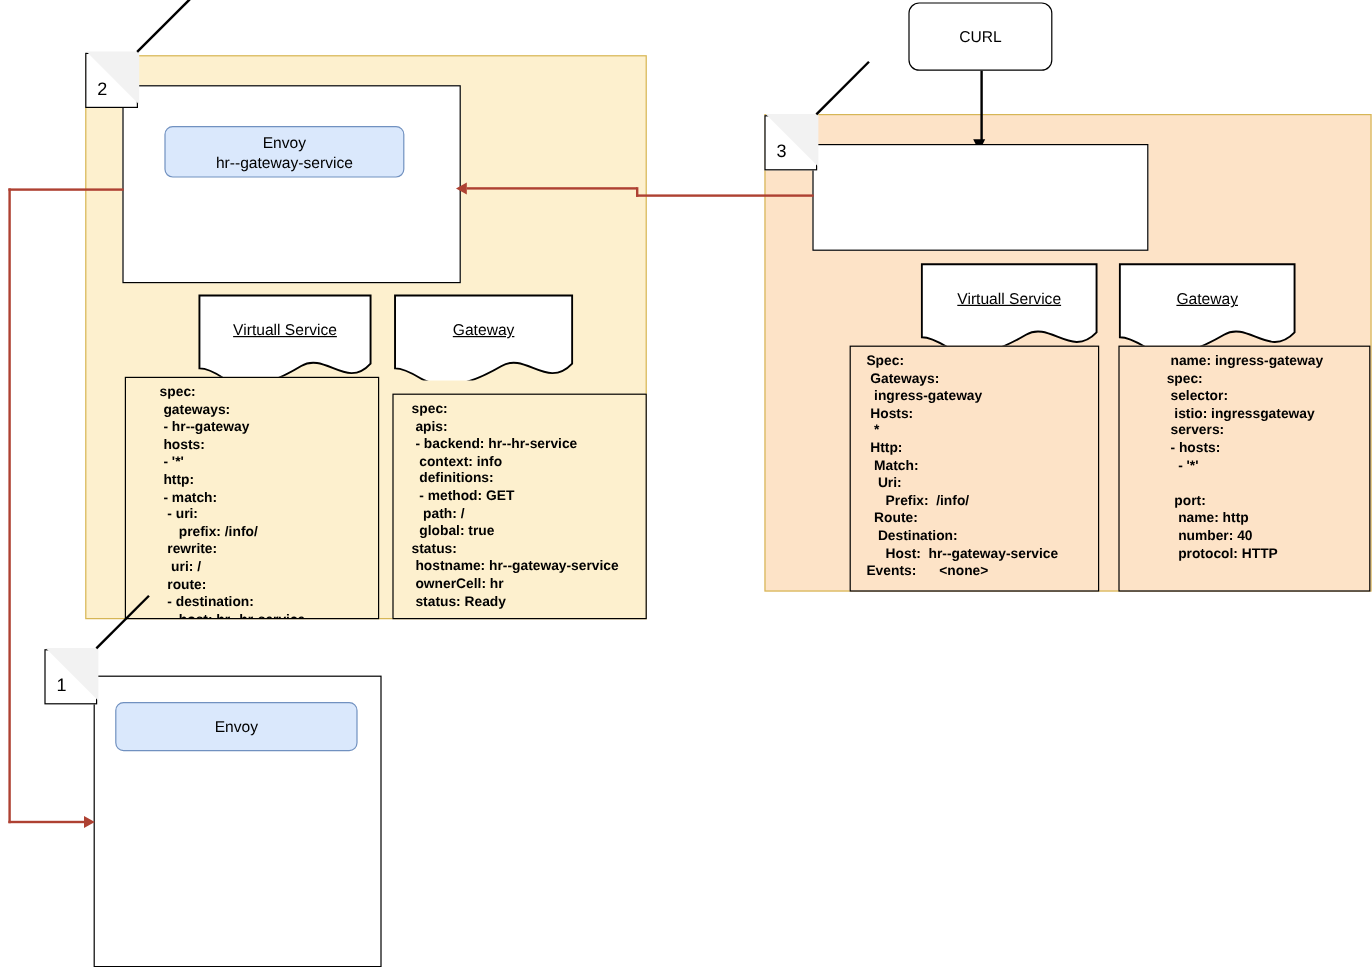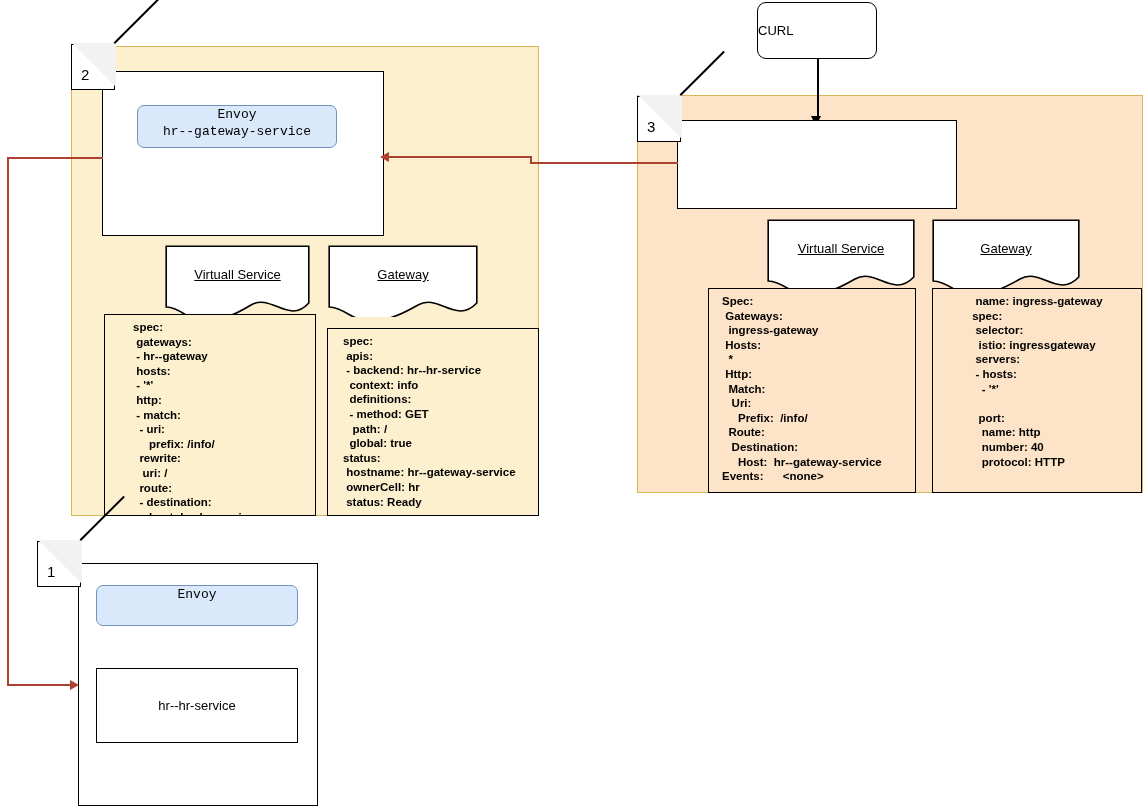--- a/index.html
+++ b/index.html
@@ -74,39 +74,38 @@
   }
 
   
   .bluebox {
     position: absolute;
     box-sizing: border-box;
     background: #dae8fc;
     border: 1.3px solid #7191c0;
     border-radius: 7px;
     display: flex;
-    align-items: flex-start;
+    align-items: center;
     justify-content: center;
     text-align: center;
     font-size: 13px;
     line-height: 17px;
     white-space: pre-line;
-    font-family: Liberation Mono, monospace;
   }
 
   
   .curlbox {
     position: absolute;
     box-sizing: border-box;
     background: #ffffff;
     border: 1.6px solid #000000;
     border-radius: 9px;
     display: flex;
     align-items: center;
-    justify-content: flex-start;
+    justify-content: center;
     font-size: 13px;
   }
 
   
   .labelbox {
     position: absolute;
     box-sizing: border-box;
     background: #ffffff;
     border: 1.6px solid #000000;
     display: flex;
@@ -300,23 +299,20 @@
     <div class="foldline"></div>
     <div class="num">2</div>
   </div>
 
   <div class="wbox" style="left:78px; top:563px; width:240px; height:243px;"></div>
 
   <div class="bluebox" style="left:96px; top:585px; width:202px; height:41px;">
     <span>Envoy</span>
   </div>
 
-  <div class="labelbox" style="left:96px; top:668px; width:202px; height:75px;">
-    <span>hr--hr-service</span>
-  </div>
 
   <div class="tab" style="left:37px; top:541px;">
     <div class="fold"></div>
     <div class="foldline"></div>
     <div class="num">1</div>
   </div>
 
   <div class="redline" style="left:530px; top:162px; width:148px; height:1.6px;"></div>
   <div class="redline" style="left:530px; top:156px; width:1.6px; height:8px;"></div>
   <div class="redline" style="left:389px; top:156px; width:142px; height:1.6px;"></div>

